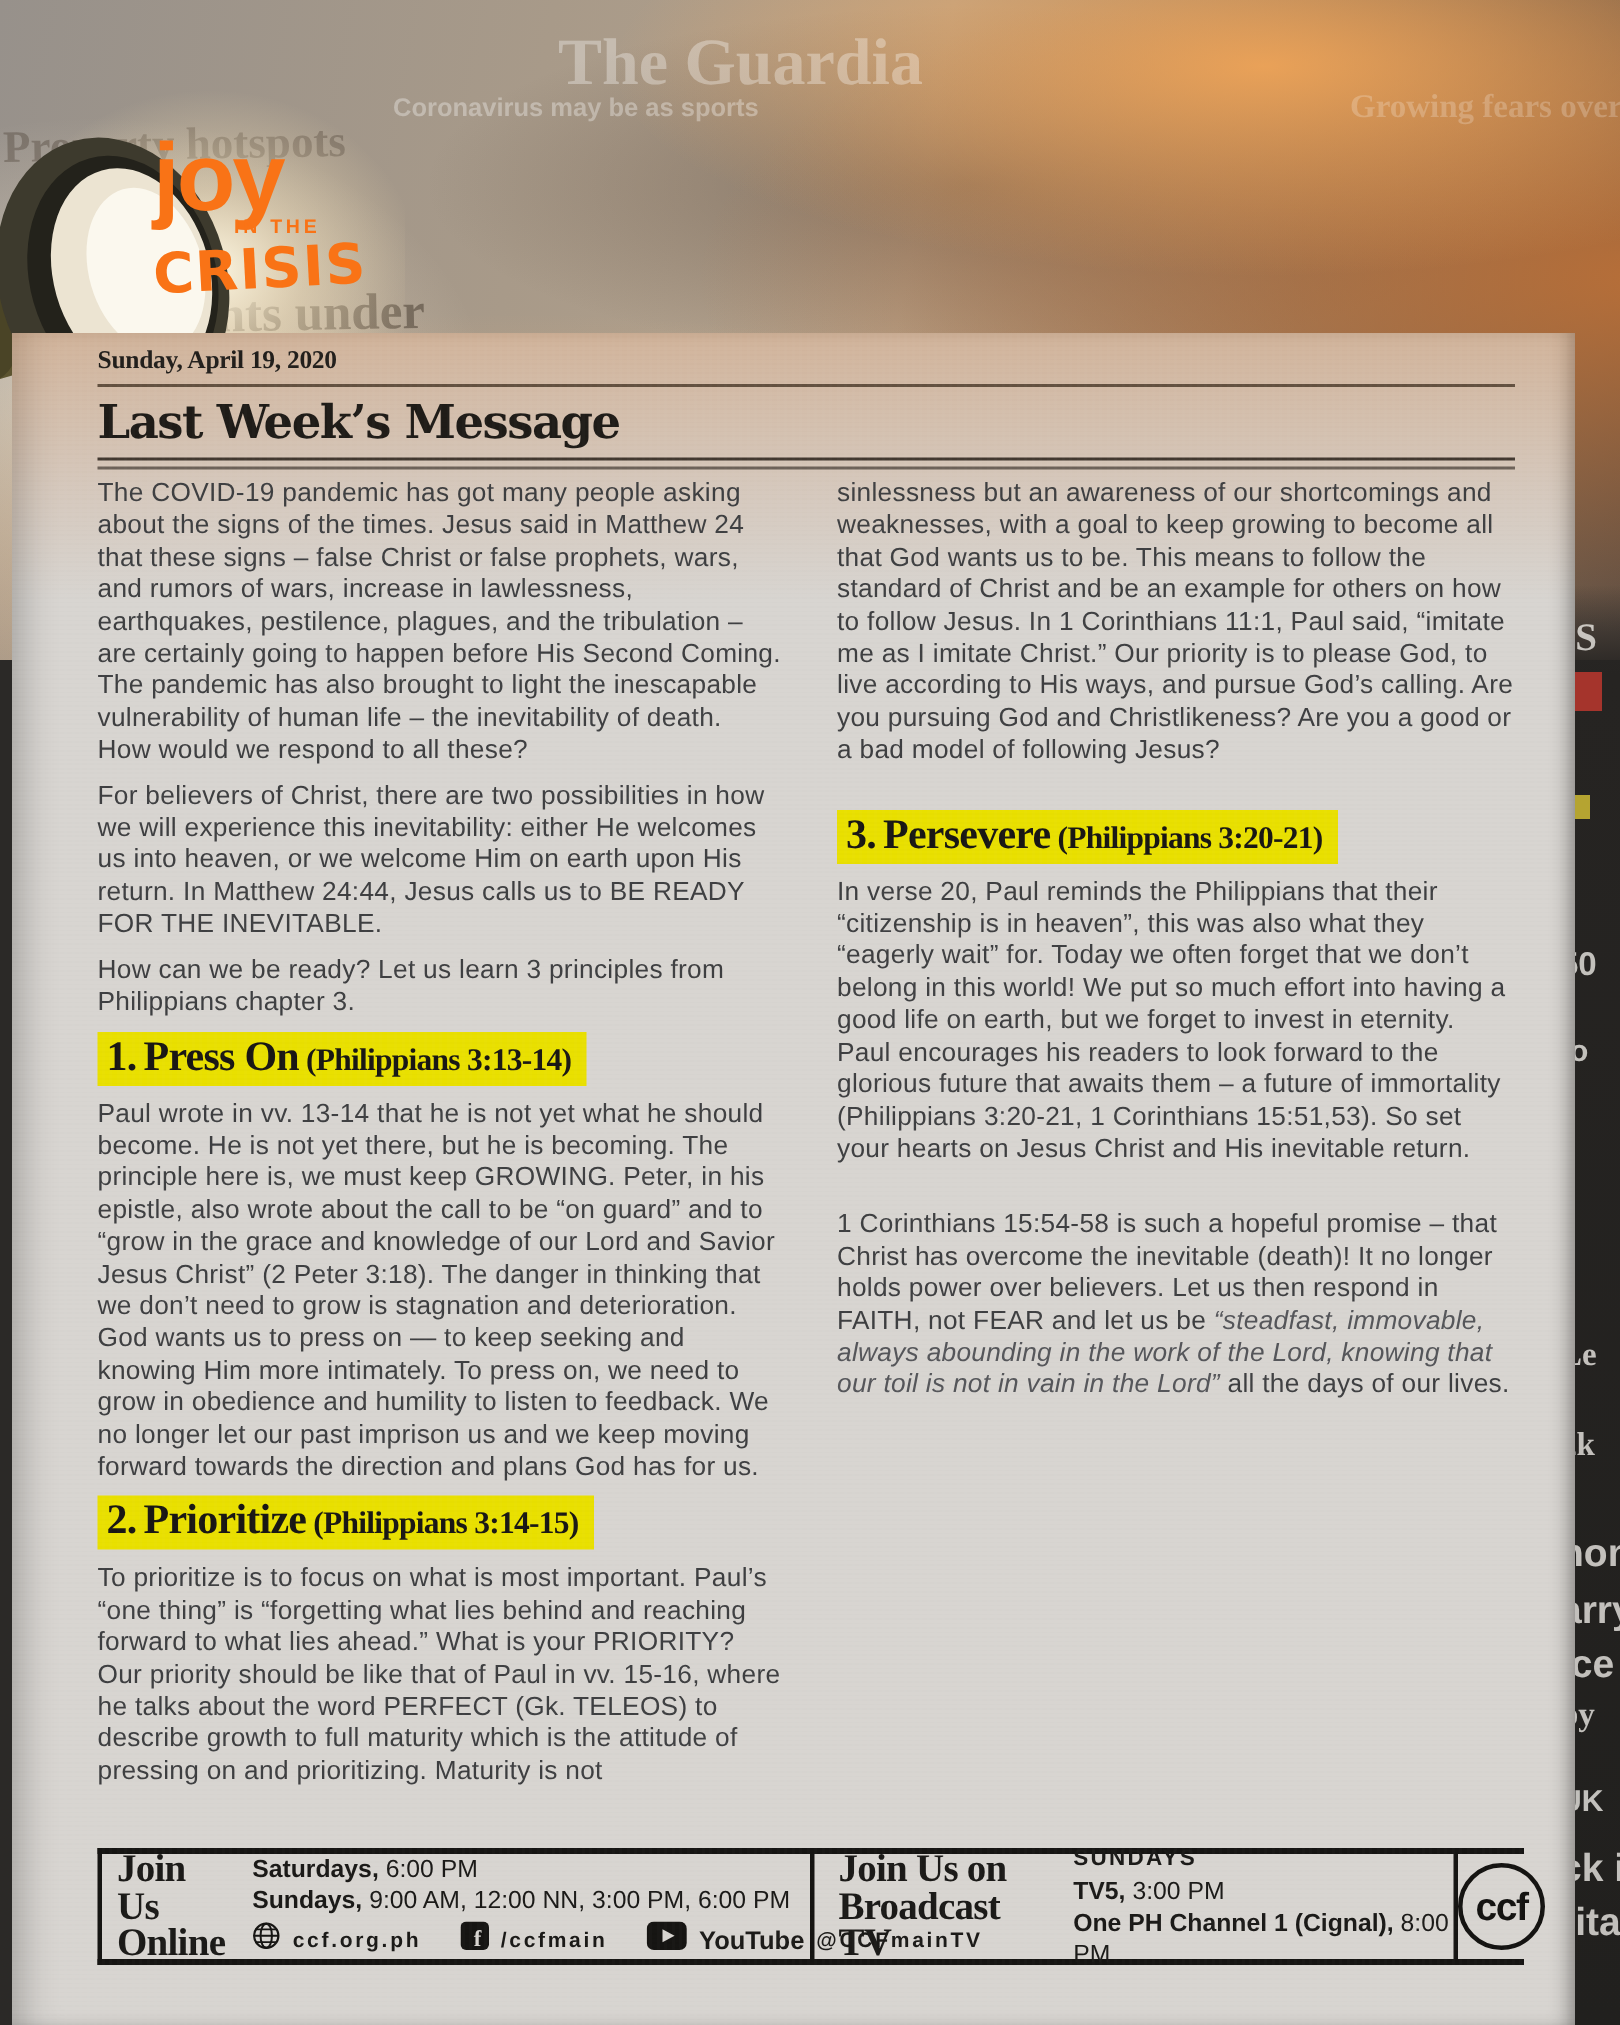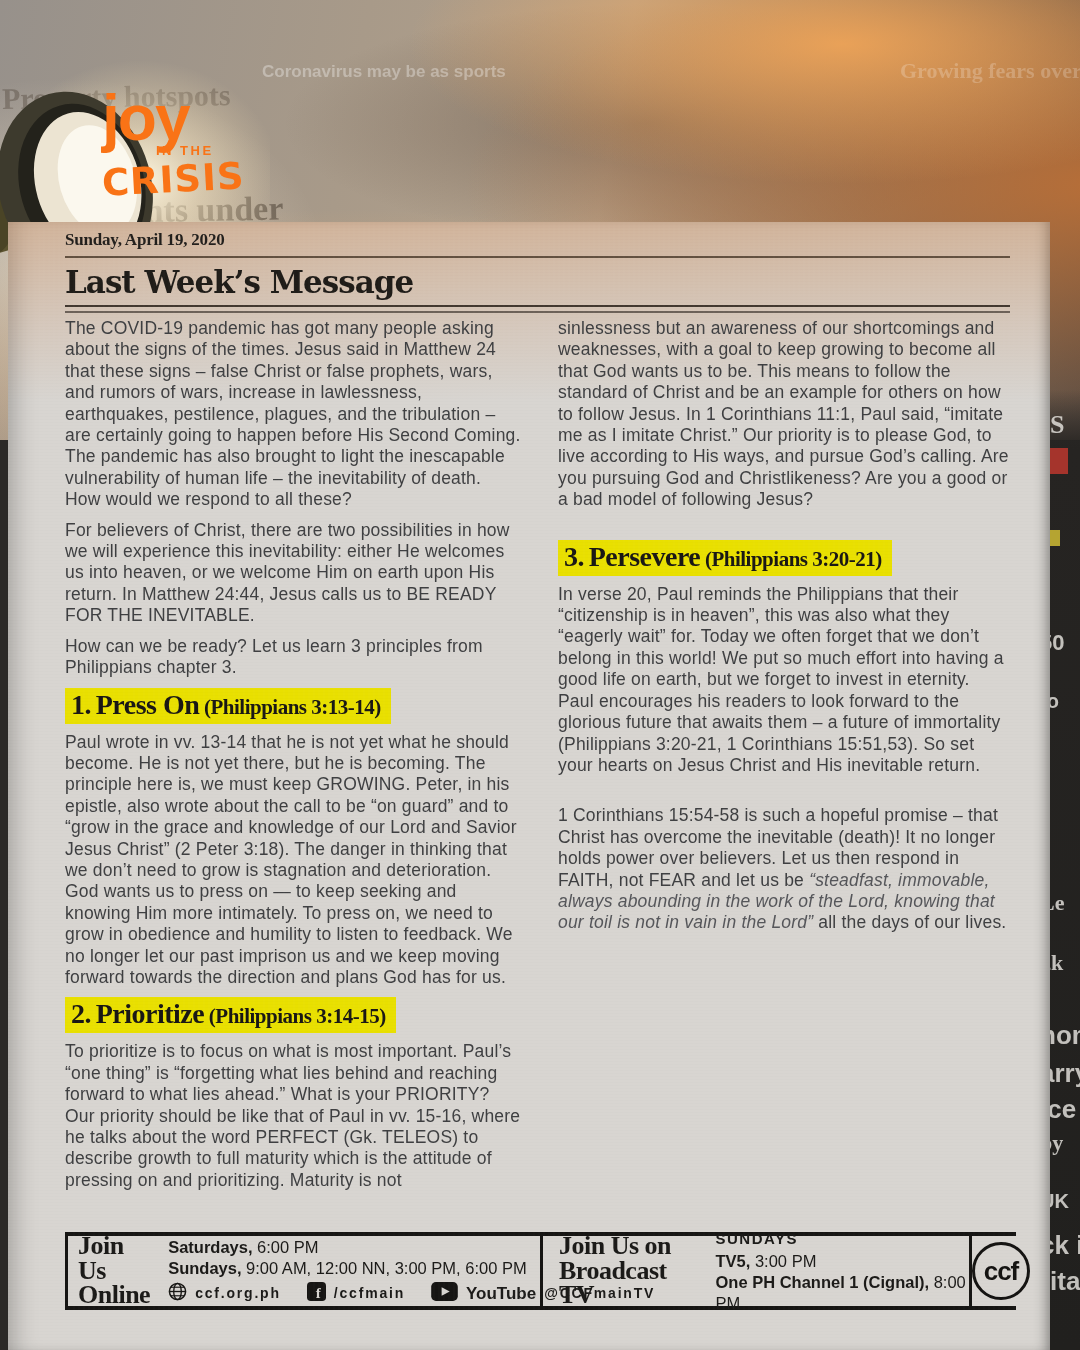--- a/index.html
+++ b/index.html
@@ -89,20 +89,21 @@
   .blocky{position:absolute;background:#b5a431;}
 </style>
 </head>
 <body>
 
 <div class="page">
 
   <div class="sky">
     <span class="bg-frag" style="left:2px;top:80px;font-size:30px;transform:rotate(-1deg);">Property hotspots</span>
     <span class="bg-frag" style="left:0px;top:192px;font-size:34px;color:rgba(55,44,33,.45);transform:rotate(-1deg);">sports events under</span>
+    <span class="bg-frag light" style="left:372px;top:16px;font-size:44px;">The Guardia</span>
     <span class="bg-frag light" style="left:262px;top:62px;font-size:17px;font-family:'Liberation Sans',sans-serif;">Coronavirus may be as sports</span>
     <span class="bg-frag light" style="left:900px;top:58px;font-size:22px;color:rgba(255,255,255,.22);">Growing fears over virus</span>
   </div>
 
   <svg class="flashlight" width="300" height="260" viewBox="0 0 300 260">
     <defs>
       <radialGradient id="glow">
           <stop offset="0%" stop-color="rgba(255,250,230,.95)"></stop>
         <stop offset="45%" stop-color="rgba(255,236,195,.45)"></stop>
         <stop offset="100%" stop-color="rgba(255,230,180,0)"></stop>

